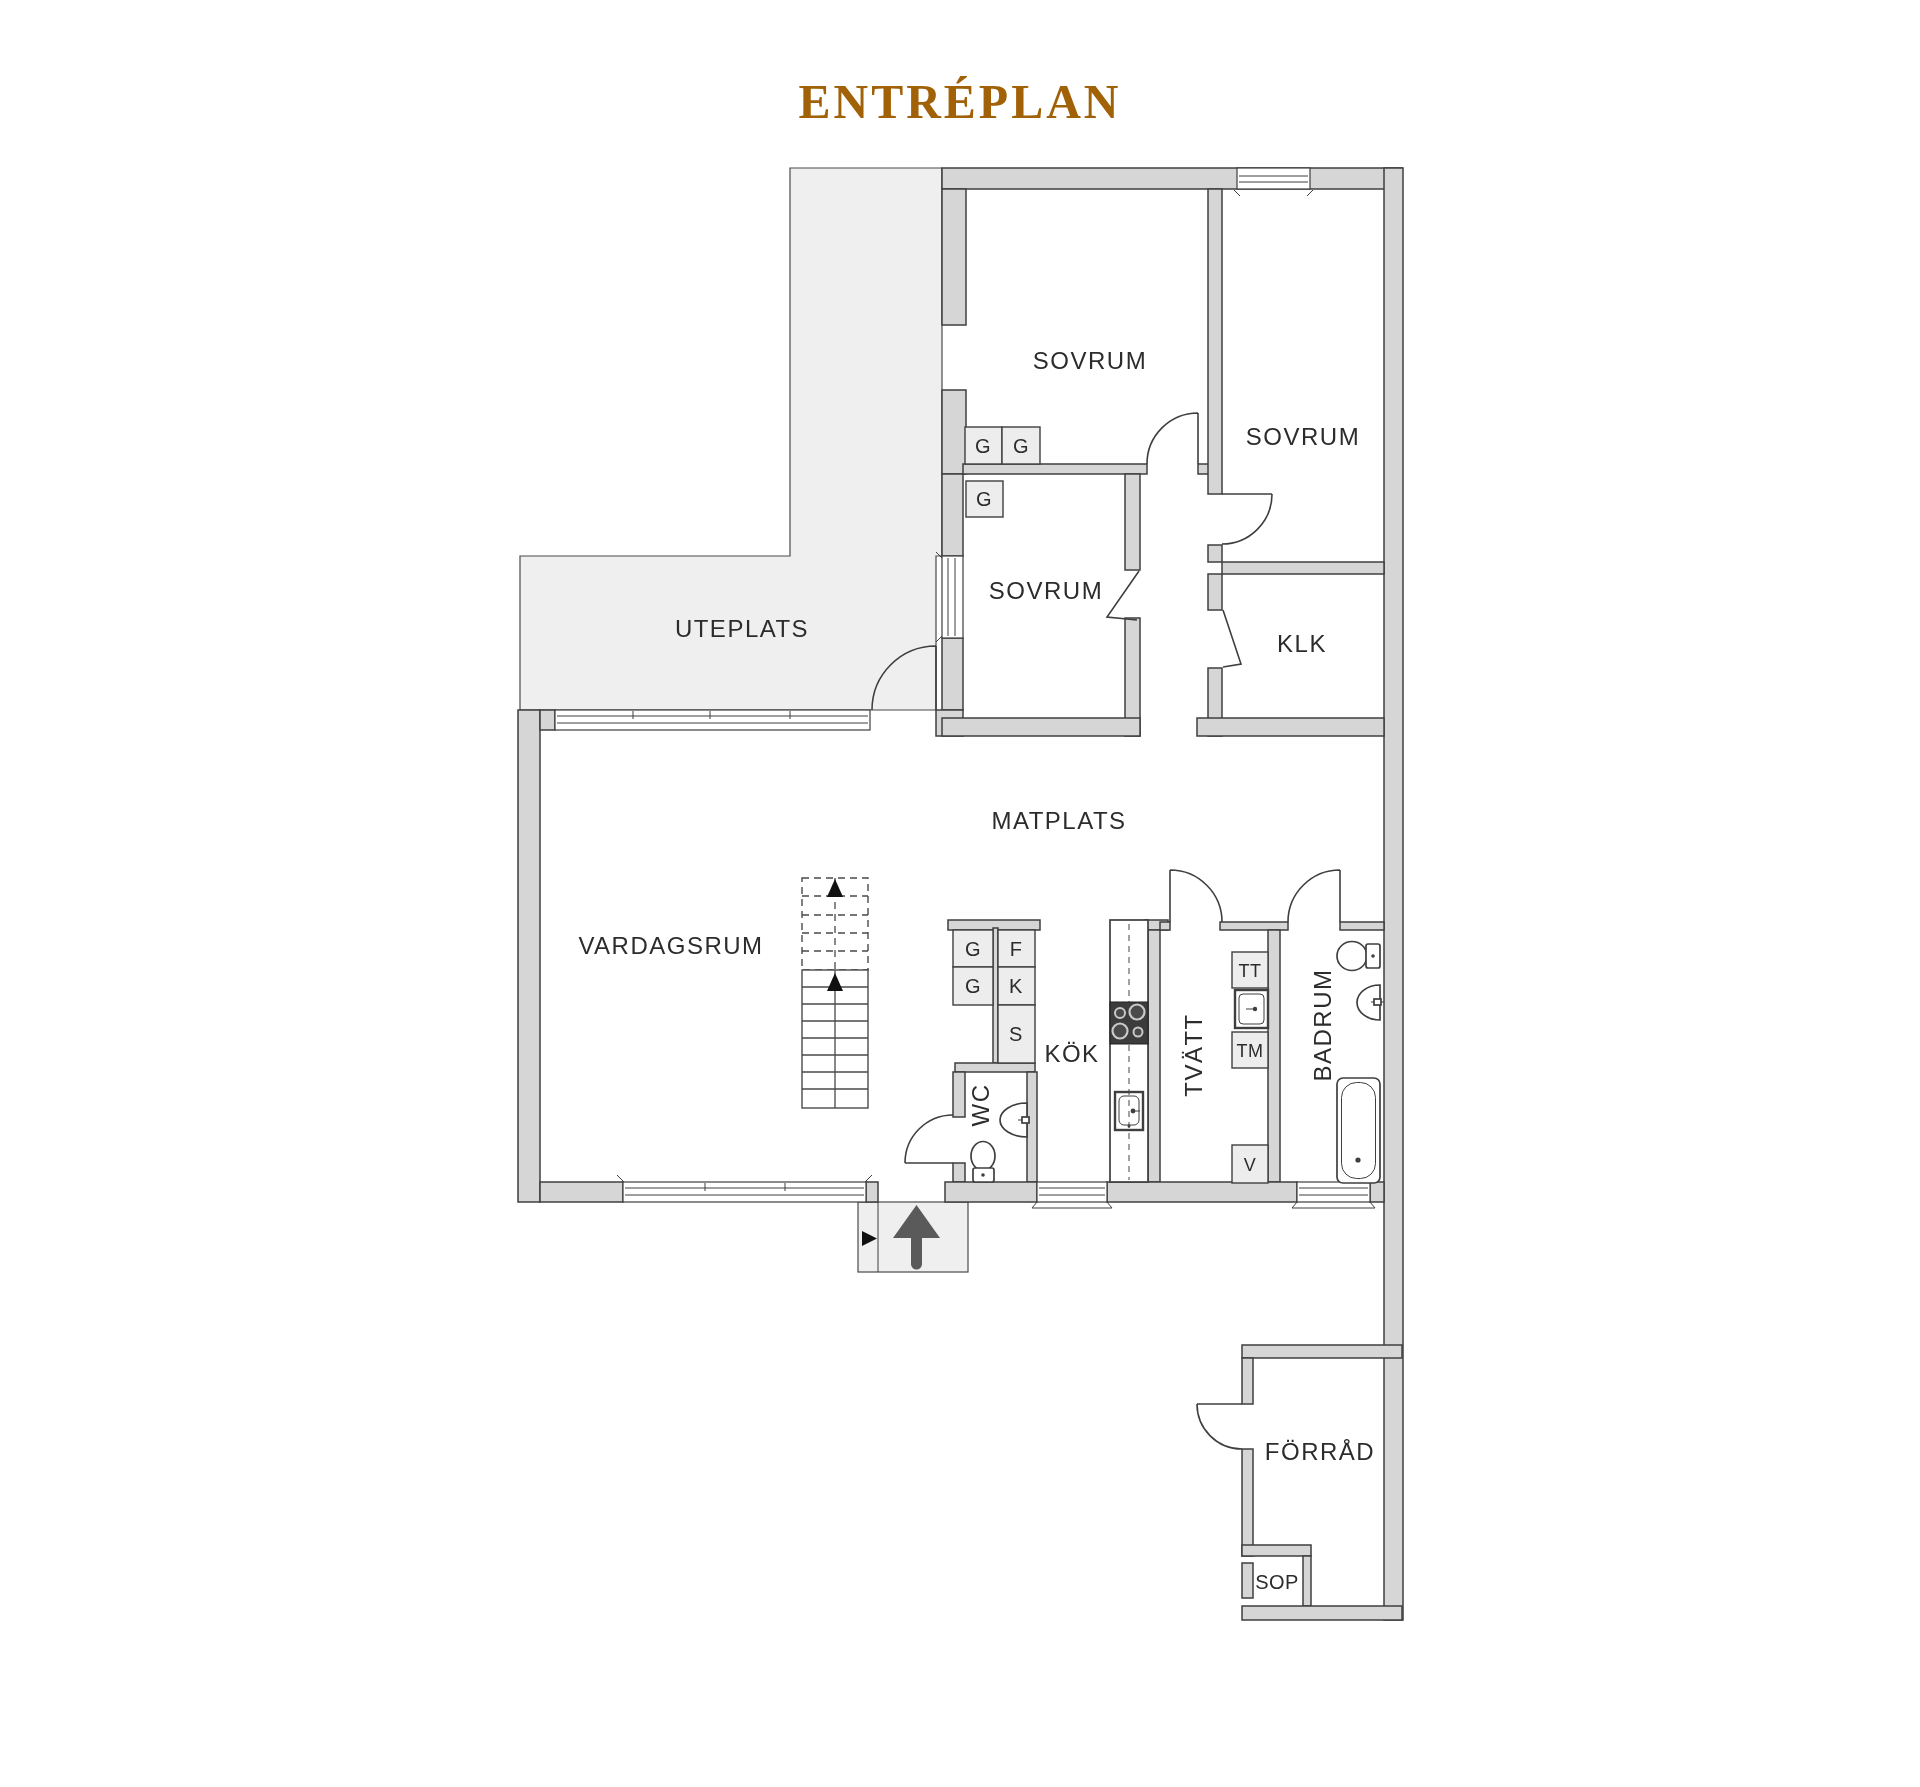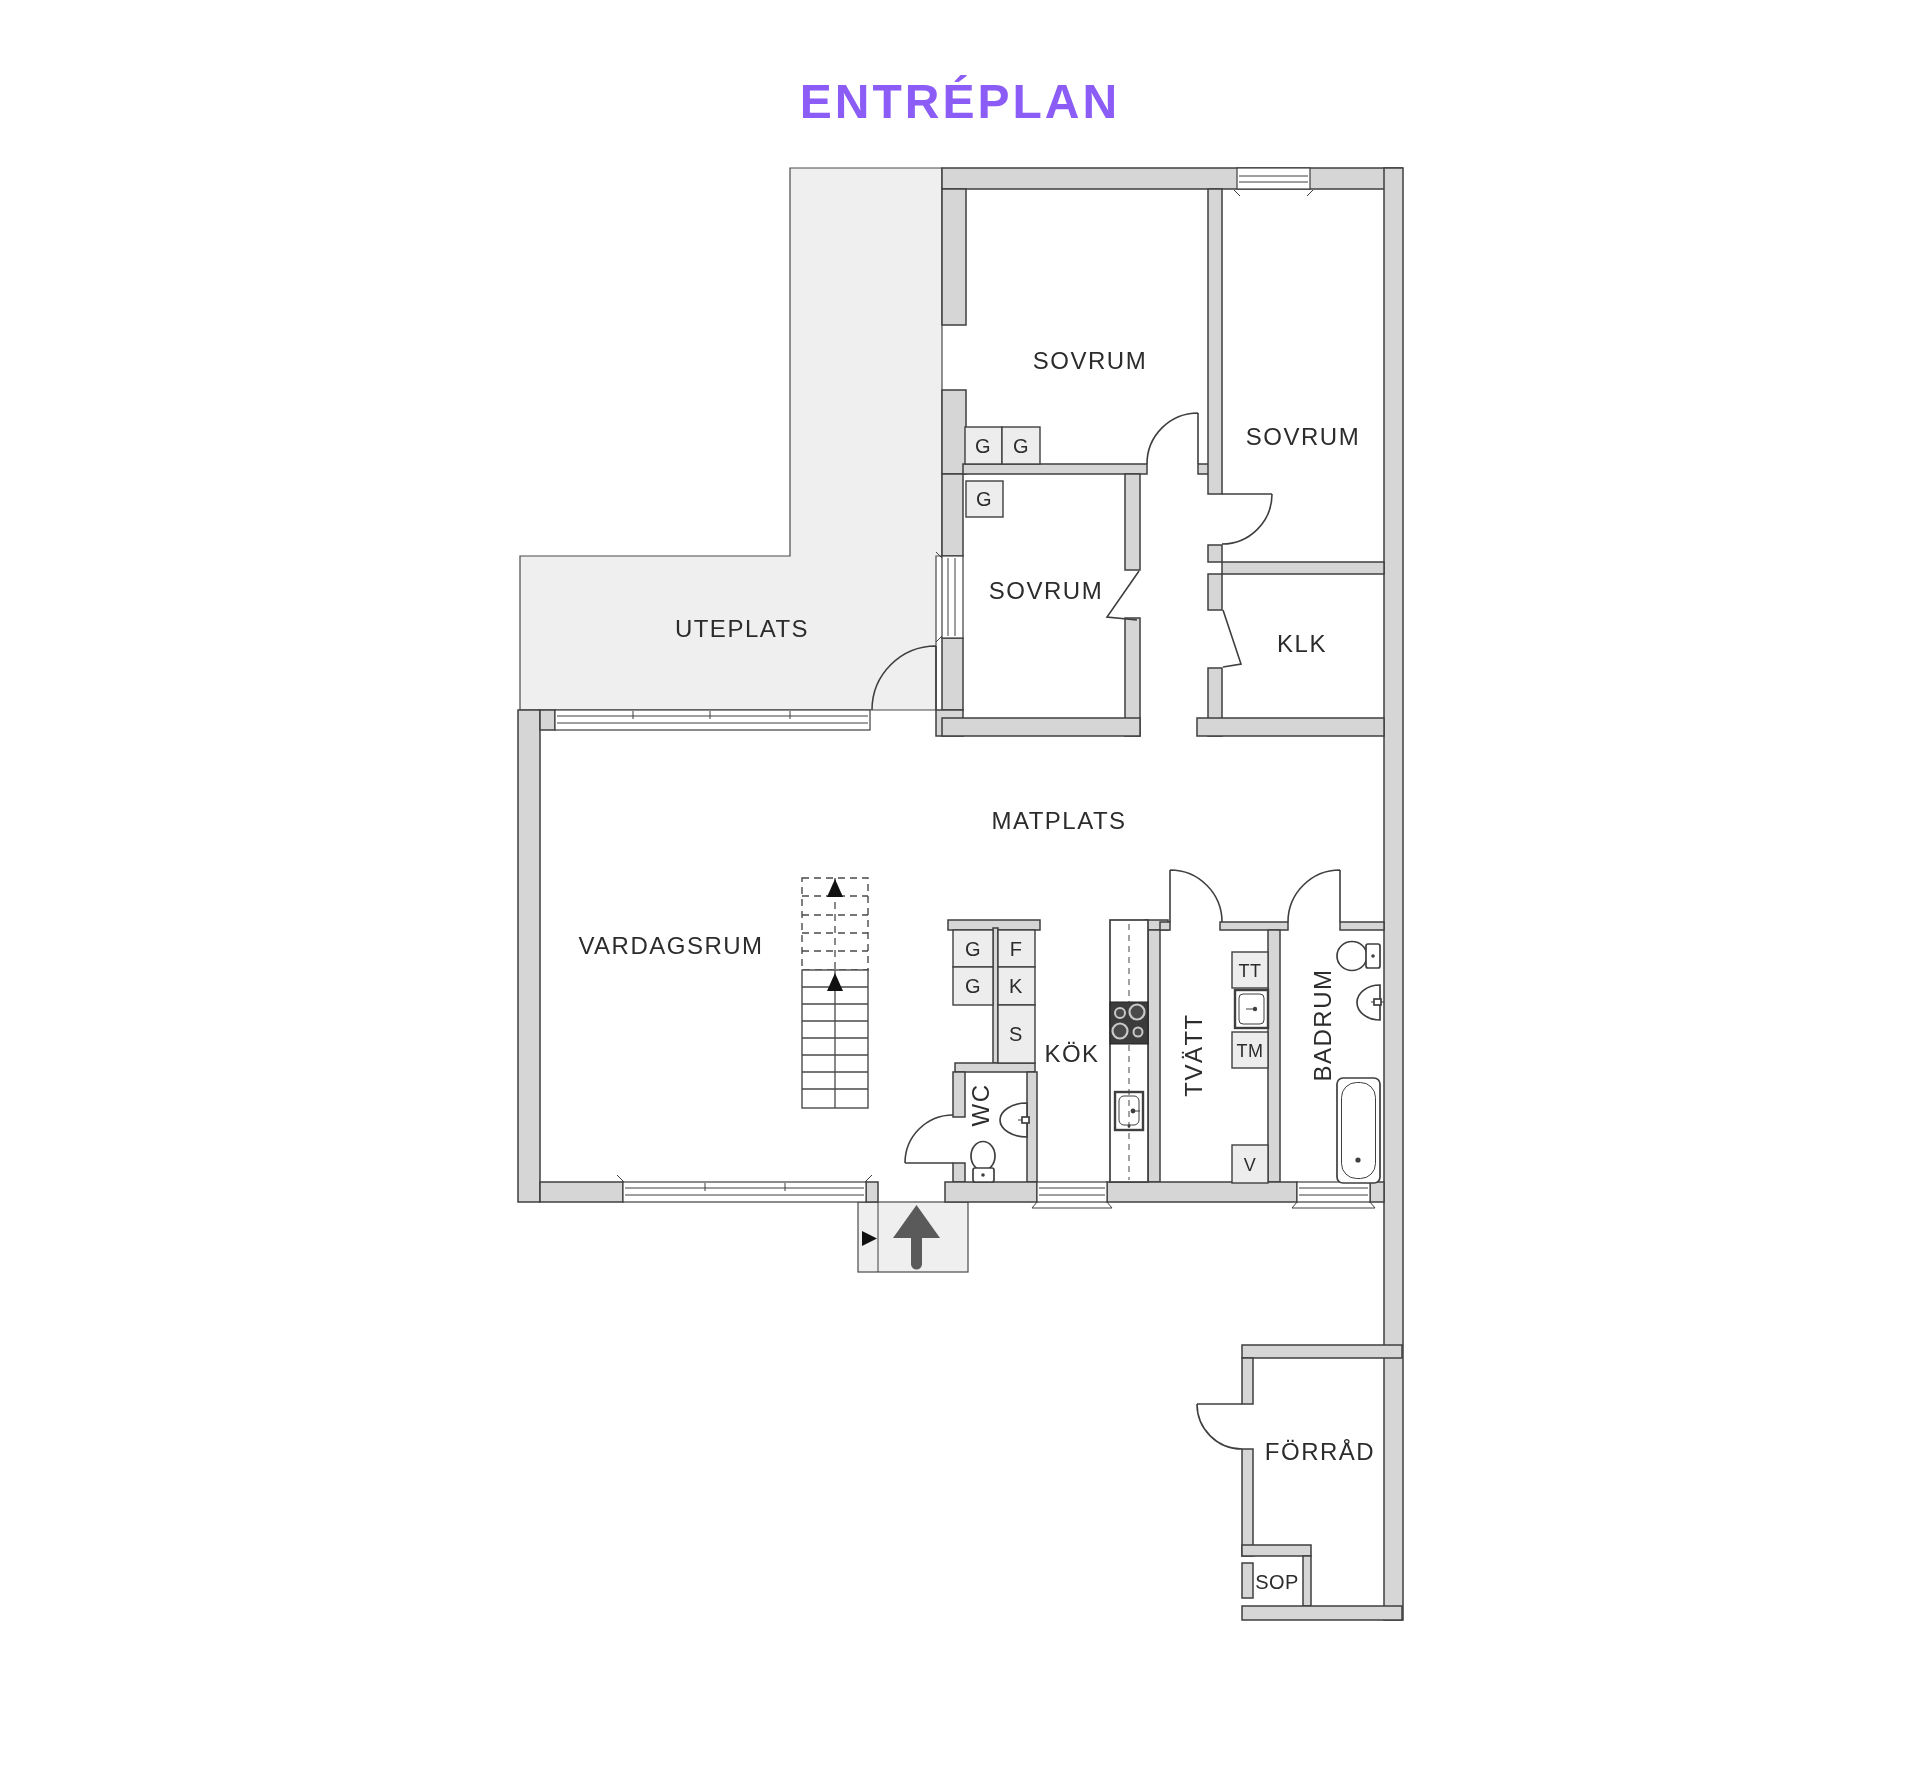--- a/index.html
+++ b/index.html
@@ -4,22 +4,22 @@
 <style>
   :root{
     --wall-fill:#d6d6d6; --wall-stroke:#3f3f3f; --exterior-fill:#efefef;
     --line:#3f3f3f; --box-fill:#ededed; --text:#2c2c2c;
     --stove-dark:#3c3c3c; --arrow-gray:#5a5a5a;
   }
   html,body{margin:0;padding:0;background:#fff;}
   .page{position:relative;width:1920px;height:1787px;background:#fff;overflow:hidden;
         font-family:"Liberation Sans",sans-serif;}
   .title{position:absolute;top:74px;left:0;width:1920px;text-align:center;margin:0;
-         font-family:Liberation Sans, sans-serif;font-weight:bold;
-         font-size:48px;letter-spacing:3px;color:#8b5cf6;}
+         font-family:Liberation Serif, serif;font-weight:bold;
+         font-size:48px;letter-spacing:3px;color:#a16207;}
   svg{position:absolute;left:0;top:0;}
   .wall{fill:var(--wall-fill);stroke:var(--wall-stroke);stroke-width:1.5;}
   .ext{fill:var(--exterior-fill);stroke:#4a4a4a;stroke-width:1.2;}
   .win{fill:#ffffff;stroke:var(--line);stroke-width:1.2;}
   .wline{fill:none;stroke:var(--line);stroke-width:1;}
   .door{fill:none;stroke:var(--line);stroke-width:1.6;}
   .box{fill:var(--box-fill);stroke:var(--line);stroke-width:1.4;}
   .fix{fill:#ffffff;stroke:var(--line);stroke-width:1.7;}
   .fix2{fill:none;stroke:var(--line);stroke-width:2.4;}
   .fixdot{fill:var(--line);}

